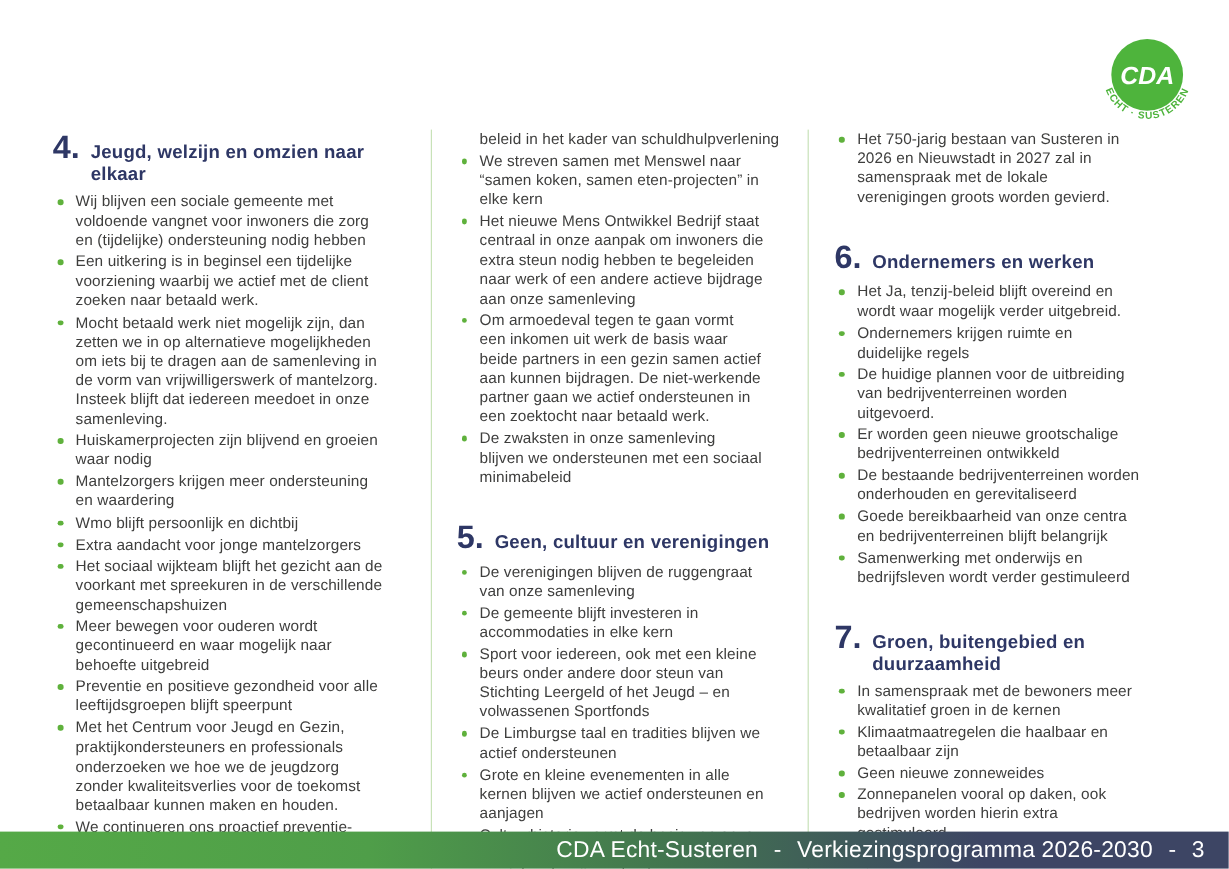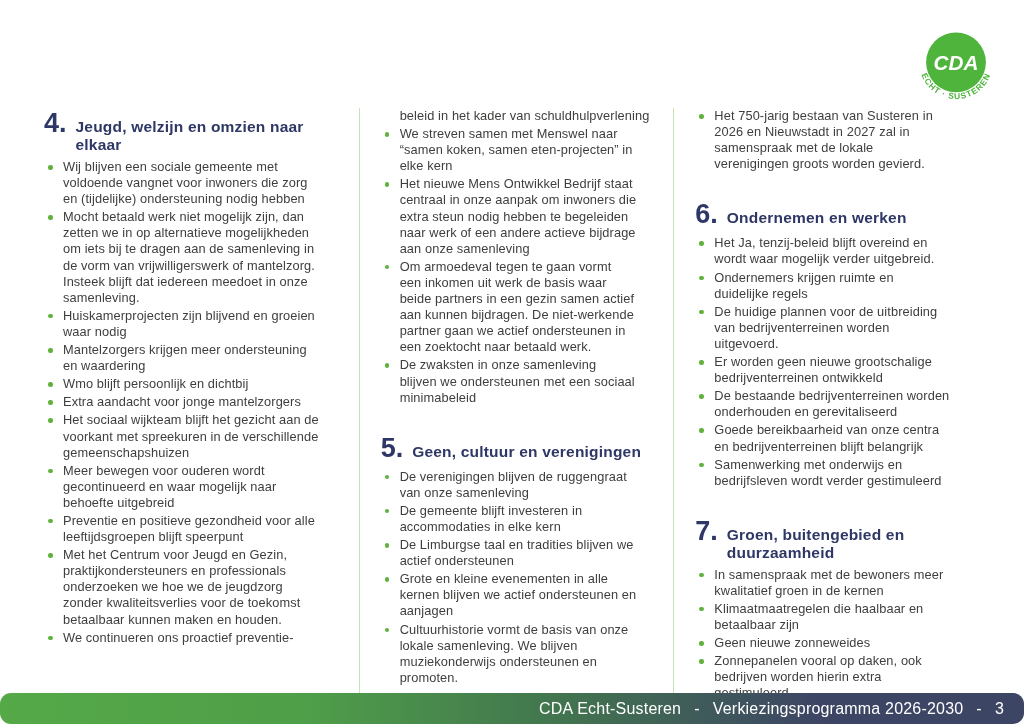--- a/index.html
+++ b/index.html
@@ -38,21 +38,21 @@
   .sec-head { display:flex; align-items:baseline; margin:0 0 5px 0; color:#2e3765; }
   .sec-num  { font-size:27px; font-weight:bold; margin-right:9px; flex:none; }
   .sec-title{ font-size:15.5px; font-weight:bold; line-height:18px; letter-spacing:0.2px; }
   .gap-above { margin-top:27px; }
 
   
   .footer {
     position:absolute; left:0; right:0; bottom:0; height:31px;
     background:linear-gradient(90deg, #55a947 0%, #4f9e49 30%, #42744f 55%, #3d4564 80%, #3d4564 100%);
     color:#ffffff; display:flex; align-items:center; justify-content:flex-end;
-    padding-right:20px; font-size:16px; letter-spacing:0.2px;border-radius:11px;
+    padding-right:20px; font-size:19px; letter-spacing:0.2px;
   }
   .footer .fsep { margin:0 13px; }
 </style>
 </head>
 <body>
 
 <div class="logo">
   <svg viewBox="0 0 120 120" width="92" height="92">
     <circle cx="60" cy="50" r="39" fill="#4eb43c"></circle>
     <text x="60" y="60" text-anchor="middle" font-family="Liberation Sans, sans-serif" font-size="27" font-weight="bold" font-style="italic" fill="#ffffff">CDA</text>
@@ -65,20 +65,21 @@
 
 <div class="content">
 
   <div class="col">
     <h2 class="sec-head">
       <span class="sec-num">4.</span>
       <span class="sec-title">Jeugd, welzijn en omzien naar elkaar</span>
     </h2>
     <ul class="bullets">
       <li>Wij blijven een sociale gemeente met voldoende vangnet voor inwoners die zorg en (tijdelijke) ondersteuning nodig hebben</li>
+      <li>Een uitkering is in beginsel een tijdelijke voorziening waarbij we actief met de client zoeken naar betaald werk.</li>
       <li>Mocht betaald werk niet mogelijk zijn, dan zetten we in op alternatieve mogelijkheden om iets bij te dragen aan de samenleving in de vorm van vrijwilligerswerk of mantelzorg. Insteek blijft dat iedereen meedoet in onze samenleving.</li>
       <li>Huiskamerprojecten zijn blijvend en groeien waar nodig</li>
       <li>Mantelzorgers krijgen meer ondersteuning en waardering</li>
       <li>Wmo blijft persoonlijk en dichtbij</li>
       <li>Extra aandacht voor jonge mantelzorgers</li>
       <li>Het sociaal wijkteam blijft het gezicht aan de voorkant met spreekuren in de verschillende gemeenschapshuizen</li>
       <li>Meer bewegen voor ouderen wordt gecontinueerd en waar mogelijk naar behoefte uitgebreid</li>
       <li>Preventie en positieve gezondheid voor alle leeftijdsgroepen blijft speerpunt</li>
       <li>Met het Centrum voor Jeugd en Gezin, praktijkondersteuners en professionals onderzoeken we hoe we de jeugdzorg zonder kwaliteitsverlies voor de toekomst betaalbaar kunnen maken en houden.</li>
       <li>We continueren ons proactief preventie-</li>
@@ -94,34 +95,35 @@
       <li>De zwaksten in onze samenleving blijven we ondersteunen met een sociaal minimabeleid</li>
     </ul>
 
     <h2 class="sec-head gap-above">
       <span class="sec-num">5.</span>
       <span class="sec-title">Geen, cultuur en verenigingen</span>
     </h2>
     <ul class="bullets">
       <li>De verenigingen blijven de ruggengraat van onze samenleving</li>
       <li>De gemeente blijft investeren in accommodaties in elke kern</li>
+      <li>Sport voor iedereen, ook met een kleine beurs onder andere door steun van Stichting Leergeld of het Jeugd – en volwassenen Sportfonds</li>
       <li>De Limburgse taal en tradities blijven we actief ondersteunen</li>
       <li>Grote en kleine evenementen in alle kernen blijven we actief ondersteunen en aanjagen</li>
       <li>Cultuurhistorie vormt de basis van onze lokale samenleving. We blijven muziekonderwijs ondersteunen en promoten.</li>
     </ul>
   </div>
 
   <div class="col">
     <ul class="bullets">
       <li>Het 750-jarig bestaan van Susteren in 2026 en Nieuwstadt in 2027 zal in samenspraak met de lokale verenigingen groots worden gevierd.</li>
     </ul>
 
     <h2 class="sec-head gap-above">
       <span class="sec-num">6.</span>
-      <span class="sec-title">Ondernemen en werken</span>
+      <span class="sec-title">Ondernemers en werken</span>
     </h2>
     <ul class="bullets">
       <li>Het Ja, tenzij-beleid blijft overeind en wordt waar mogelijk verder uitgebreid.</li>
       <li>Ondernemers krijgen ruimte en duidelijke regels</li>
       <li>De huidige plannen voor de uitbreiding van bedrijventerreinen worden uitgevoerd.</li>
       <li>Er worden geen nieuwe grootschalige bedrijventerreinen ontwikkeld</li>
       <li>De bestaande bedrijventerreinen worden onderhouden en gerevitaliseerd</li>
       <li>Goede bereikbaarheid van onze centra en bedrijventerreinen blijft belangrijk</li>
       <li>Samenwerking met onderwijs en bedrijfsleven wordt verder gestimuleerd</li>
     </ul>

